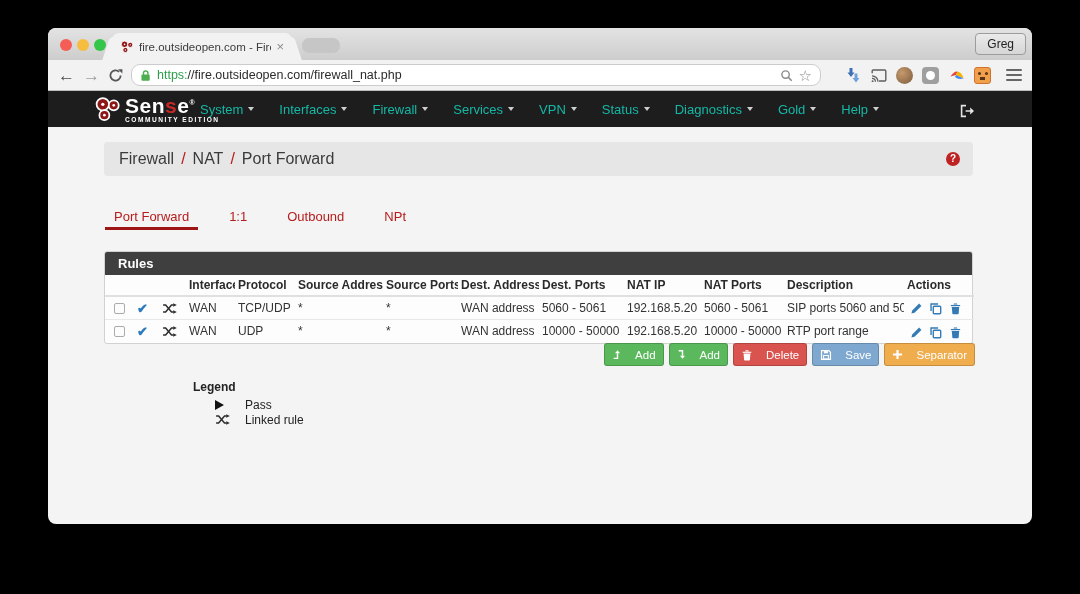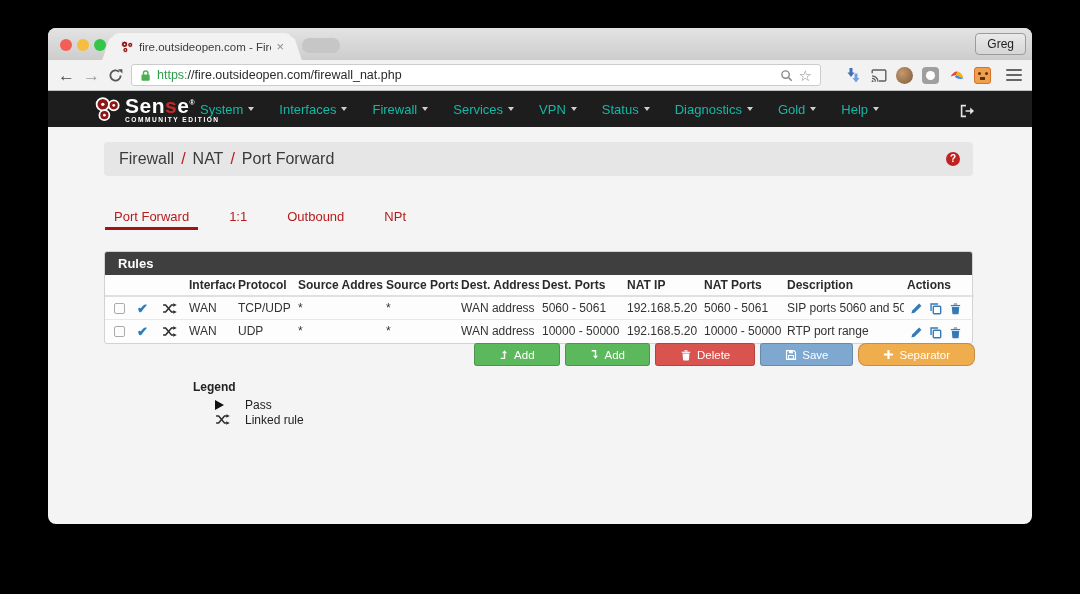--- a/index.html
+++ b/index.html
@@ -22,21 +22,21 @@
   .tab-title{flex:1;font-size:11.5px;color:#3d3d3d;white-space:nowrap;overflow:hidden;}
   .tab-close{font-size:13px;color:#8b8b8b;line-height:1;z-index:2;}
   .tab-stub{position:absolute;left:254px;top:10px;width:38px;height:15px;background:#c6c6c6;border-radius:7px;}
   .profile-btn{position:absolute;right:6px;top:5px;height:22px;line-height:20px;padding:0 11px;font-size:12px;color:#222;
                background:linear-gradient(#eaeaea,#d6d6d6);border:1px solid #9c9c9c;border-radius:4px;}
   .toolbar{position:relative;height:31px;background:#f2f2f2;border-bottom:1px solid #bfbfbf;
            display:flex;align-items:center;padding:0 10px;gap:8px;}
   .nav-arrow{font-size:17px;line-height:1;color:#4a4a4a;}
   .nav-arrow.fwd{color:#9d9d9d;}
   .ic{display:inline-block;vertical-align:middle;}
-  .omnibox{width:690px;height:22px;background:#fff;border:1px solid #ccc;border-radius:3px;
+  .omnibox{width:690px;height:22px;background:#fff;border:1px solid #ccc;border-radius:9px;
            display:flex;align-items:center;padding:0 8px;gap:6px;font-size:12.5px;}
   .url-scheme{color:#2c9e4b;}
   .url-rest{color:#2b2b2b;}
   .omni-fill{flex:1;}
   .star{font-size:15px;color:#8b8b8b;line-height:1;}
   .exts{margin-left:auto;display:flex;align-items:center;gap:7px;}
   .ext{width:19px;height:19px;display:flex;align-items:center;justify-content:center;}
   .ext-avatar i{display:block;width:17px;height:17px;border-radius:50%;background:radial-gradient(circle at 35% 35%,#c59a6d,#7c5a3c);}
   .ext-camera i{display:block;width:17px;height:17px;border-radius:4px;background:#9f9f9f;position:relative;}
   .ext-camera i::after{content:"";position:absolute;left:4px;top:4px;width:9px;height:9px;border-radius:50%;background:#fff;}
@@ -77,26 +77,26 @@
                  white-space:nowrap;overflow:hidden;}
   table.rules td{padding:4px 3px;border-top:1px solid #e8e8e8;white-space:nowrap;overflow:hidden;}
   table.rules .c-actions{padding-right:6px;}
   .cbx{width:11px;height:11px;border:1px solid #ababab;border-radius:2px;background:#fcfcfc;margin-left:6px;}
   .cell-icons{display:flex;align-items:center;gap:14px;padding-left:7px;}
   .check-g{color:#2b7cbe;font-size:13px;font-weight:bold;line-height:1;}
   .shuffle-g{color:#2d2d2d;}
   .act-ic{color:#337ab7;margin-left:3px;}
 
   .btn-row{position:absolute;top:315px;right:57px;display:flex;gap:5px;}
-  .btn{height:23px;display:flex;align-items:center;gap:5px;padding:0 24px;border-radius:3px;color:#fff;
+  .btn{height:23px;display:flex;align-items:center;gap:13px;padding:0 7px;border-radius:3px;color:#fff;
        font-size:11.5px;border:1px solid rgba(0,0,0,.18);cursor:pointer;}
   .btn-green{background:#5cb85c;}
   .btn-red{background:#d9534f;}
   .btn-blue{background:#7ea8d0;}
-  .btn-orange{background:#f0ad4e;border-radius:8px;}
+  .btn-orange{background:#f0ad4e;}
 
   .legend{position:absolute;left:145px;top:352px;font-size:12px;color:#222;}
   .legend-title{font-weight:bold;margin-bottom:3px;}
   .legend-line{display:flex;align-items:center;height:15px;margin-left:22px;}
   .legend-ic{width:22px;display:flex;align-items:center;}
   .legend-line span.lbl{margin-left:8px;}
   .play-tri{width:0;height:0;border-top:5.5px solid transparent;border-bottom:5.5px solid transparent;border-left:9px solid #111;}
 
   .footer{position:absolute;left:0;bottom:0;width:100%;height:44px;background:#1f1f1f;
           text-align:center;padding-top:9px;font-size:12px;color:#8f8f8f;}

